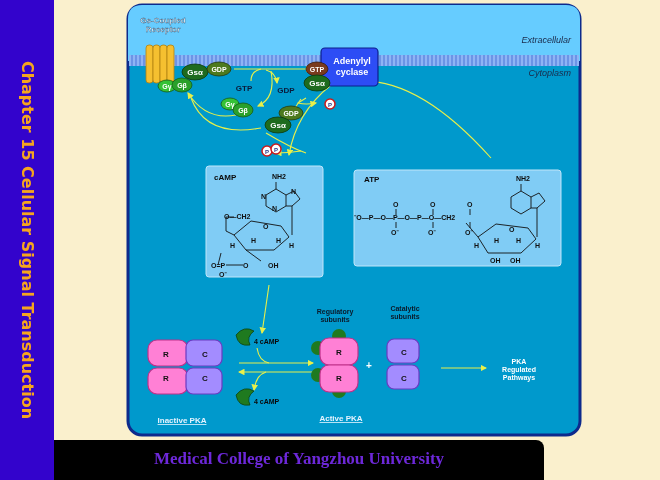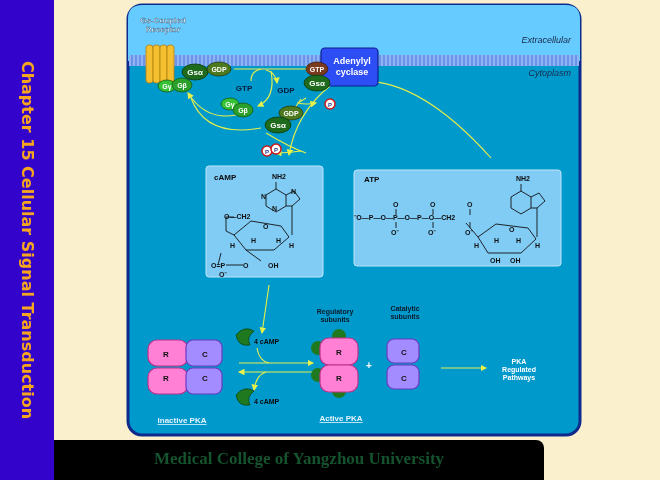--- a/index.html
+++ b/index.html
@@ -1,21 +1,21 @@
 <!DOCTYPE html>
 <html><head>
 <meta charset="utf-8">
 <style>
   html,body{margin:0;padding:0;}
   body{width:660px;height:480px;position:relative;overflow:hidden;background:#faf0cd;font-family:"Liberation Sans",sans-serif;}
   .sidebar{position:absolute;left:0;top:0;width:54px;height:480px;background:#3303cc;}
   .sidebar-title{position:absolute;left:27px;top:240px;transform:translate(-50%,-50%) rotate(90deg);white-space:nowrap;color:#f6a51e;font-family:"DejaVu Sans",sans-serif;font-weight:bold;font-size:16px;}
   .footer{position:absolute;left:54px;top:440px;width:606px;height:40px;background:#faf0cd;}
   .footer-bar{position:absolute;left:0;top:0;width:490px;height:40px;background:#000;border-top-right-radius:8px;}
-  .footer-text{position:absolute;left:0;top:0;width:490px;height:40px;line-height:38px;text-align:center;color:#14532d;font-family:"Liberation Serif",serif;font-weight:bold;font-size:17px;}
+  .footer-text{position:absolute;left:0;top:0;width:490px;height:40px;line-height:38px;text-align:center;color:#6d28d9;font-family:"Liberation Serif",serif;font-weight:bold;font-size:17px;}
   .panel{position:absolute;left:126px;top:3px;width:458px;height:434px;}
   svg text{font-family:"Liberation Sans",sans-serif;}
 </style>
 </head>
 <body>
 
 <div class="sidebar">
   <div class="sidebar-title">Chapter 15 Cellular Signal Transduction</div>
 </div>
 

